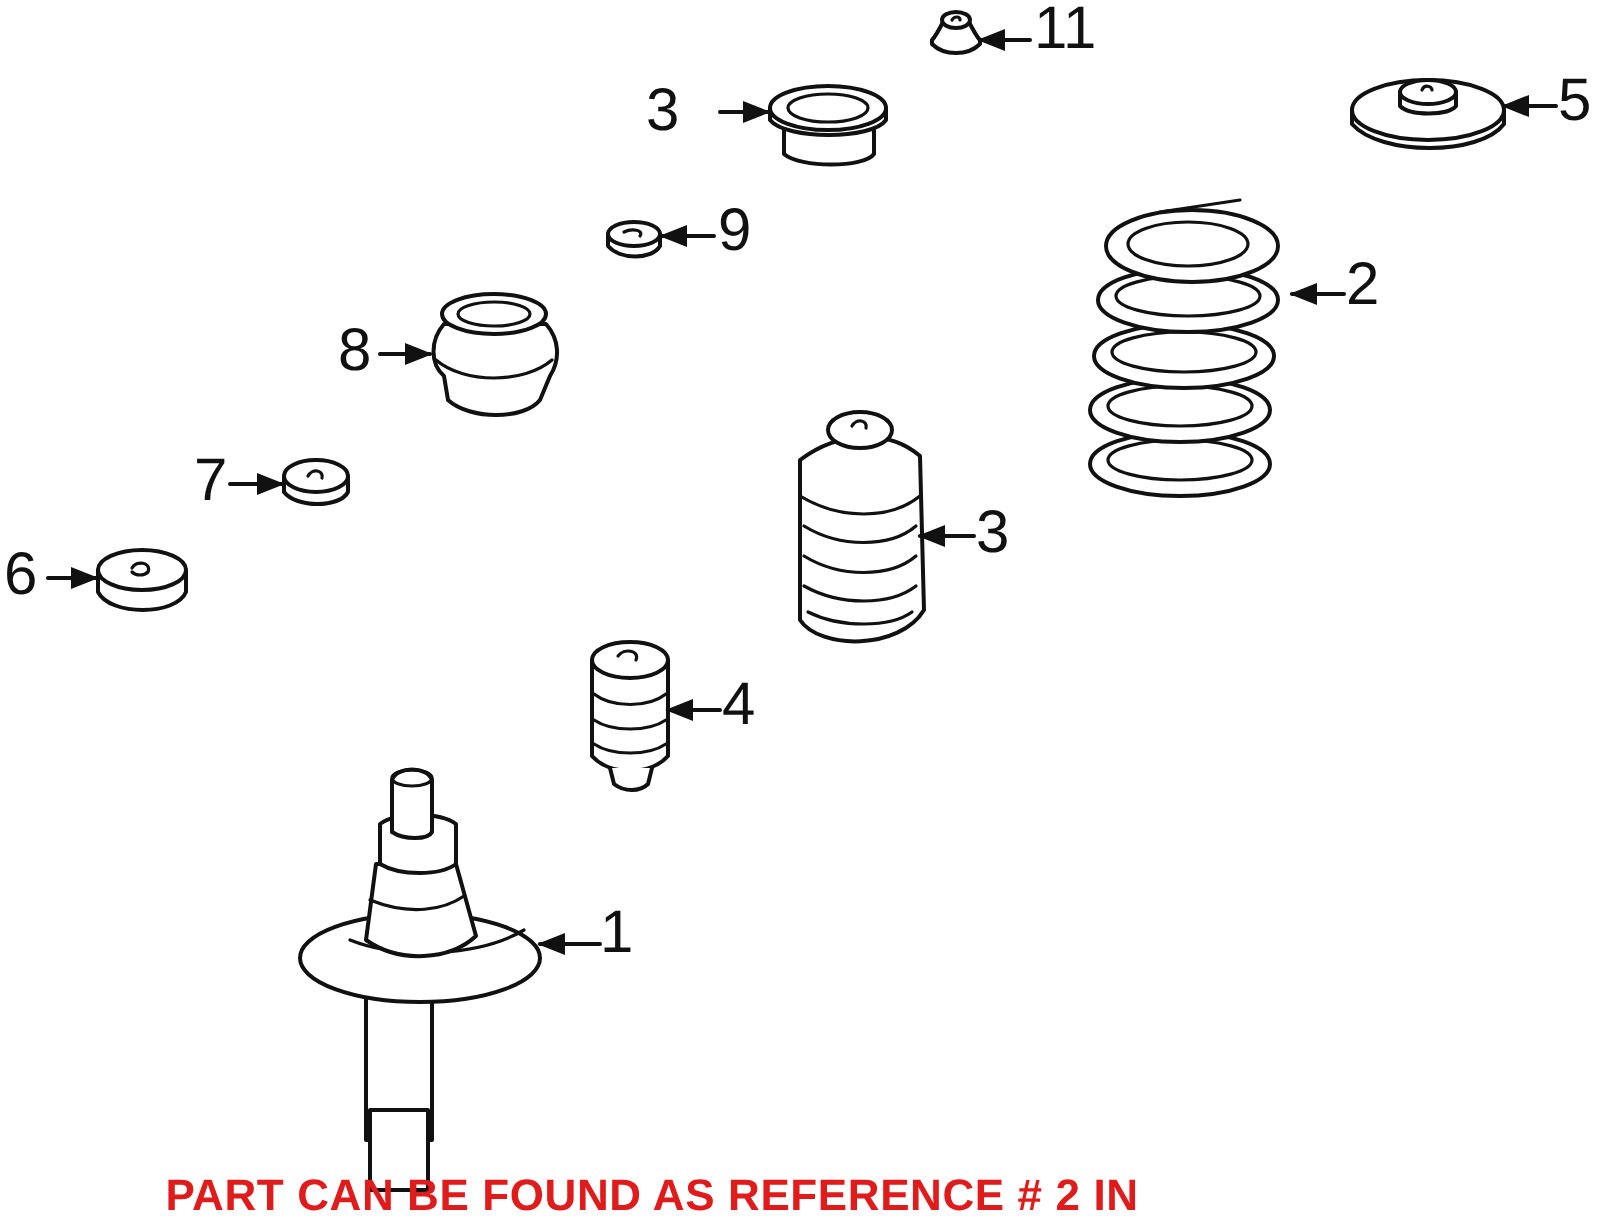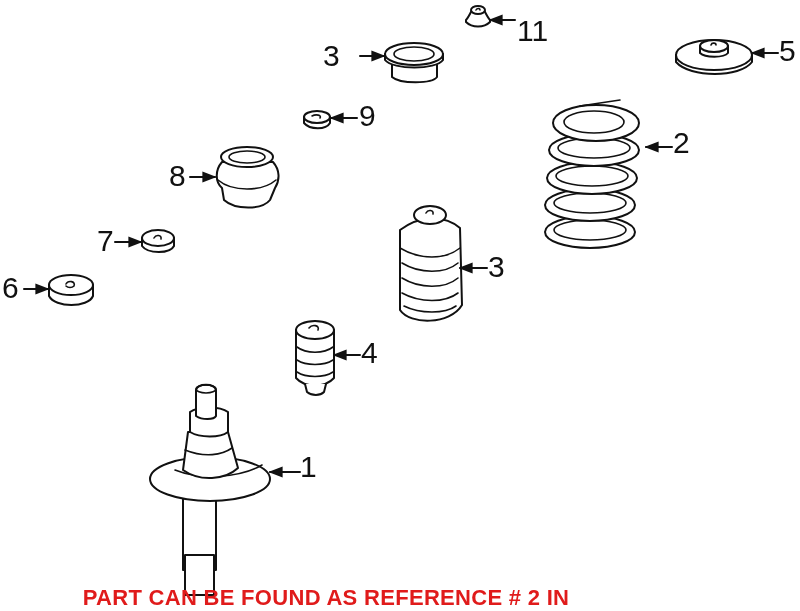--- a/index.html
+++ b/index.html
@@ -129,15 +129,15 @@
 <span class="callout-num" style="left:300px;top:452px;">1</span>
 <span class="callout-num" style="left:673px;top:128px;">2</span>
 <span class="callout-num" style="left:488px;top:252px;">3</span>
 <span class="callout-num" style="left:361px;top:338px;">4</span>
 <span class="callout-num" style="left:779px;top:36px;">5</span>
 <span class="callout-num" style="left:2px;top:273px;">6</span>
 <span class="callout-num" style="left:97px;top:226px;">7</span>
 <span class="callout-num" style="left:169px;top:161px;">8</span>
 <span class="callout-num" style="left:359px;top:101px;">9</span>
 <span class="callout-num" style="left:323px;top:41px;">3</span>
-<span class="callout-num" style="left:517px;top:16px;">11</span>
+<span class="callout-num" style="left:517px;top:0;">11</span>
 
 <div class="footer-note">PART CAN BE FOUND AS REFERENCE # 2 IN ILLUSTRATION</div>
 
 </body></html>

